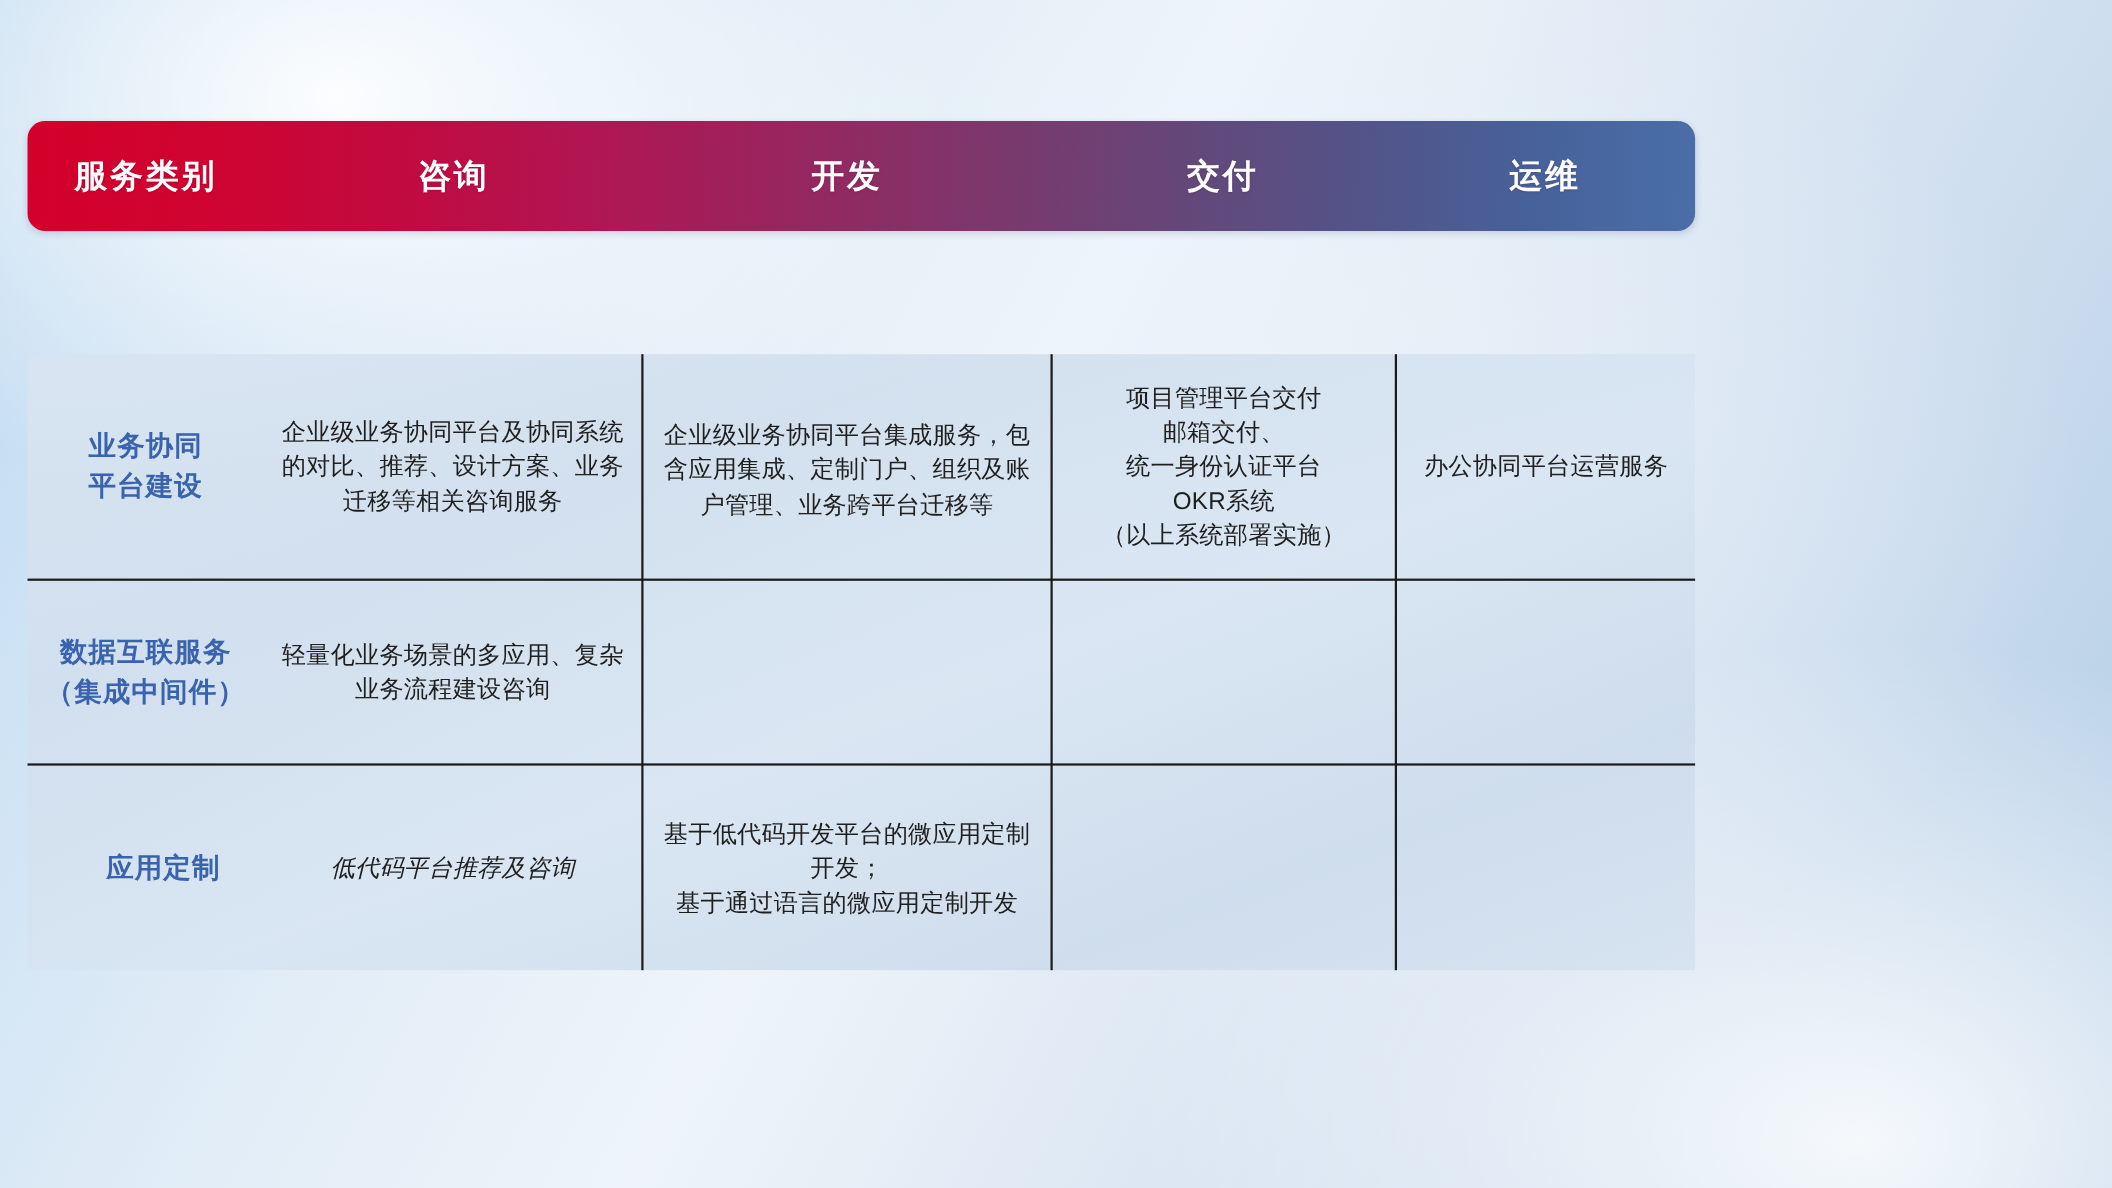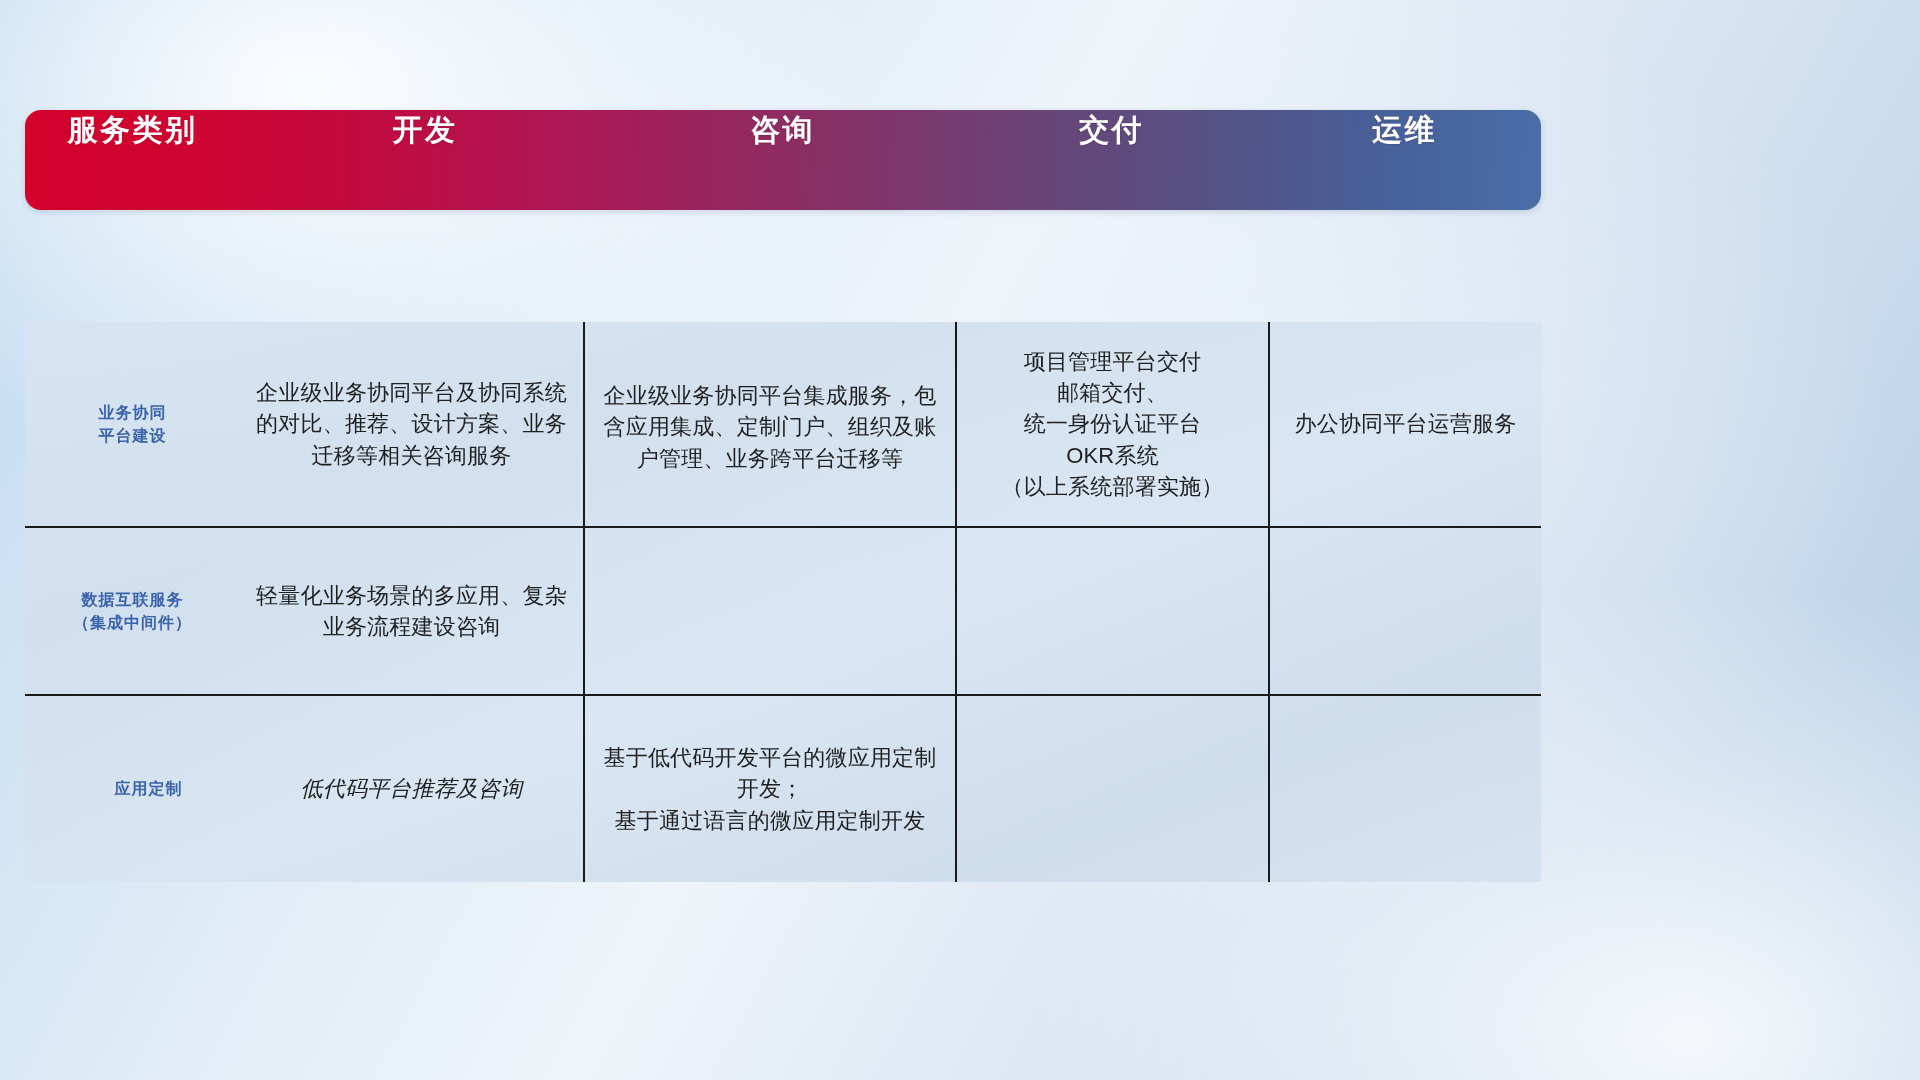--- a/index.html
+++ b/index.html
@@ -61,20 +61,21 @@
         #4a6ea8 100%);
     box-shadow: 0 2px 6px rgba(60,80,120,0.18);
   }
   .head-layer {
     position: absolute;
     left: 0;
     top: 110px;
     width: 1516px;
     height: 100px;
     display: flex;
+    align-items: center;
   }
   .head-cell {
     color: #ffffff;
     font-size: 30px;
     font-weight: bold;
     letter-spacing: 2.5px;
     text-align: center;
     text-shadow: 0 1px 2px rgba(90,0,30,0.18);
   }
 
@@ -112,21 +113,21 @@
     position: absolute;
     box-sizing: border-box;
     display: flex;
     align-items: center;
     justify-content: center;
     text-align: center;
     padding: 16px 12px;
   }
   .cat-label {
     color: #3a63ad;
-    font-size: 16px;
+    font-size: 25px;
     font-weight: bold;
     line-height: 1.45;
     letter-spacing: 1px;
   }
   .body-text {
     color: #1f1f1f;
     font-size: 22px;
     line-height: 1.42;
     letter-spacing: 0.2px;
   }
@@ -134,22 +135,22 @@
 </head>
 <body>
 
 <div id="page">
 
   <div id="table-wrap">
 
     <div class="head-band" style="left:0; top:0;"></div>
     <div class="head-layer" style="left:0; top:0;">
       <div class="head-cell" style="width:215px;">服务类别</div>
+      <div class="head-cell" style="width:345px;">咨询</div>
       <div class="head-cell" style="width:370px;">开发</div>
-      <div class="head-cell" style="width:345px;">咨询</div>
       <div class="head-cell" style="width:313px;">交付</div>
       <div class="head-cell" style="width:273px;">运维</div>
     </div>
 
     <div id="body-area">
 
       <div class="vline" style="left:558px;"></div>
       <div class="vline" style="left:930px;"></div>
       <div class="vline" style="left:1243px;"></div>
 

